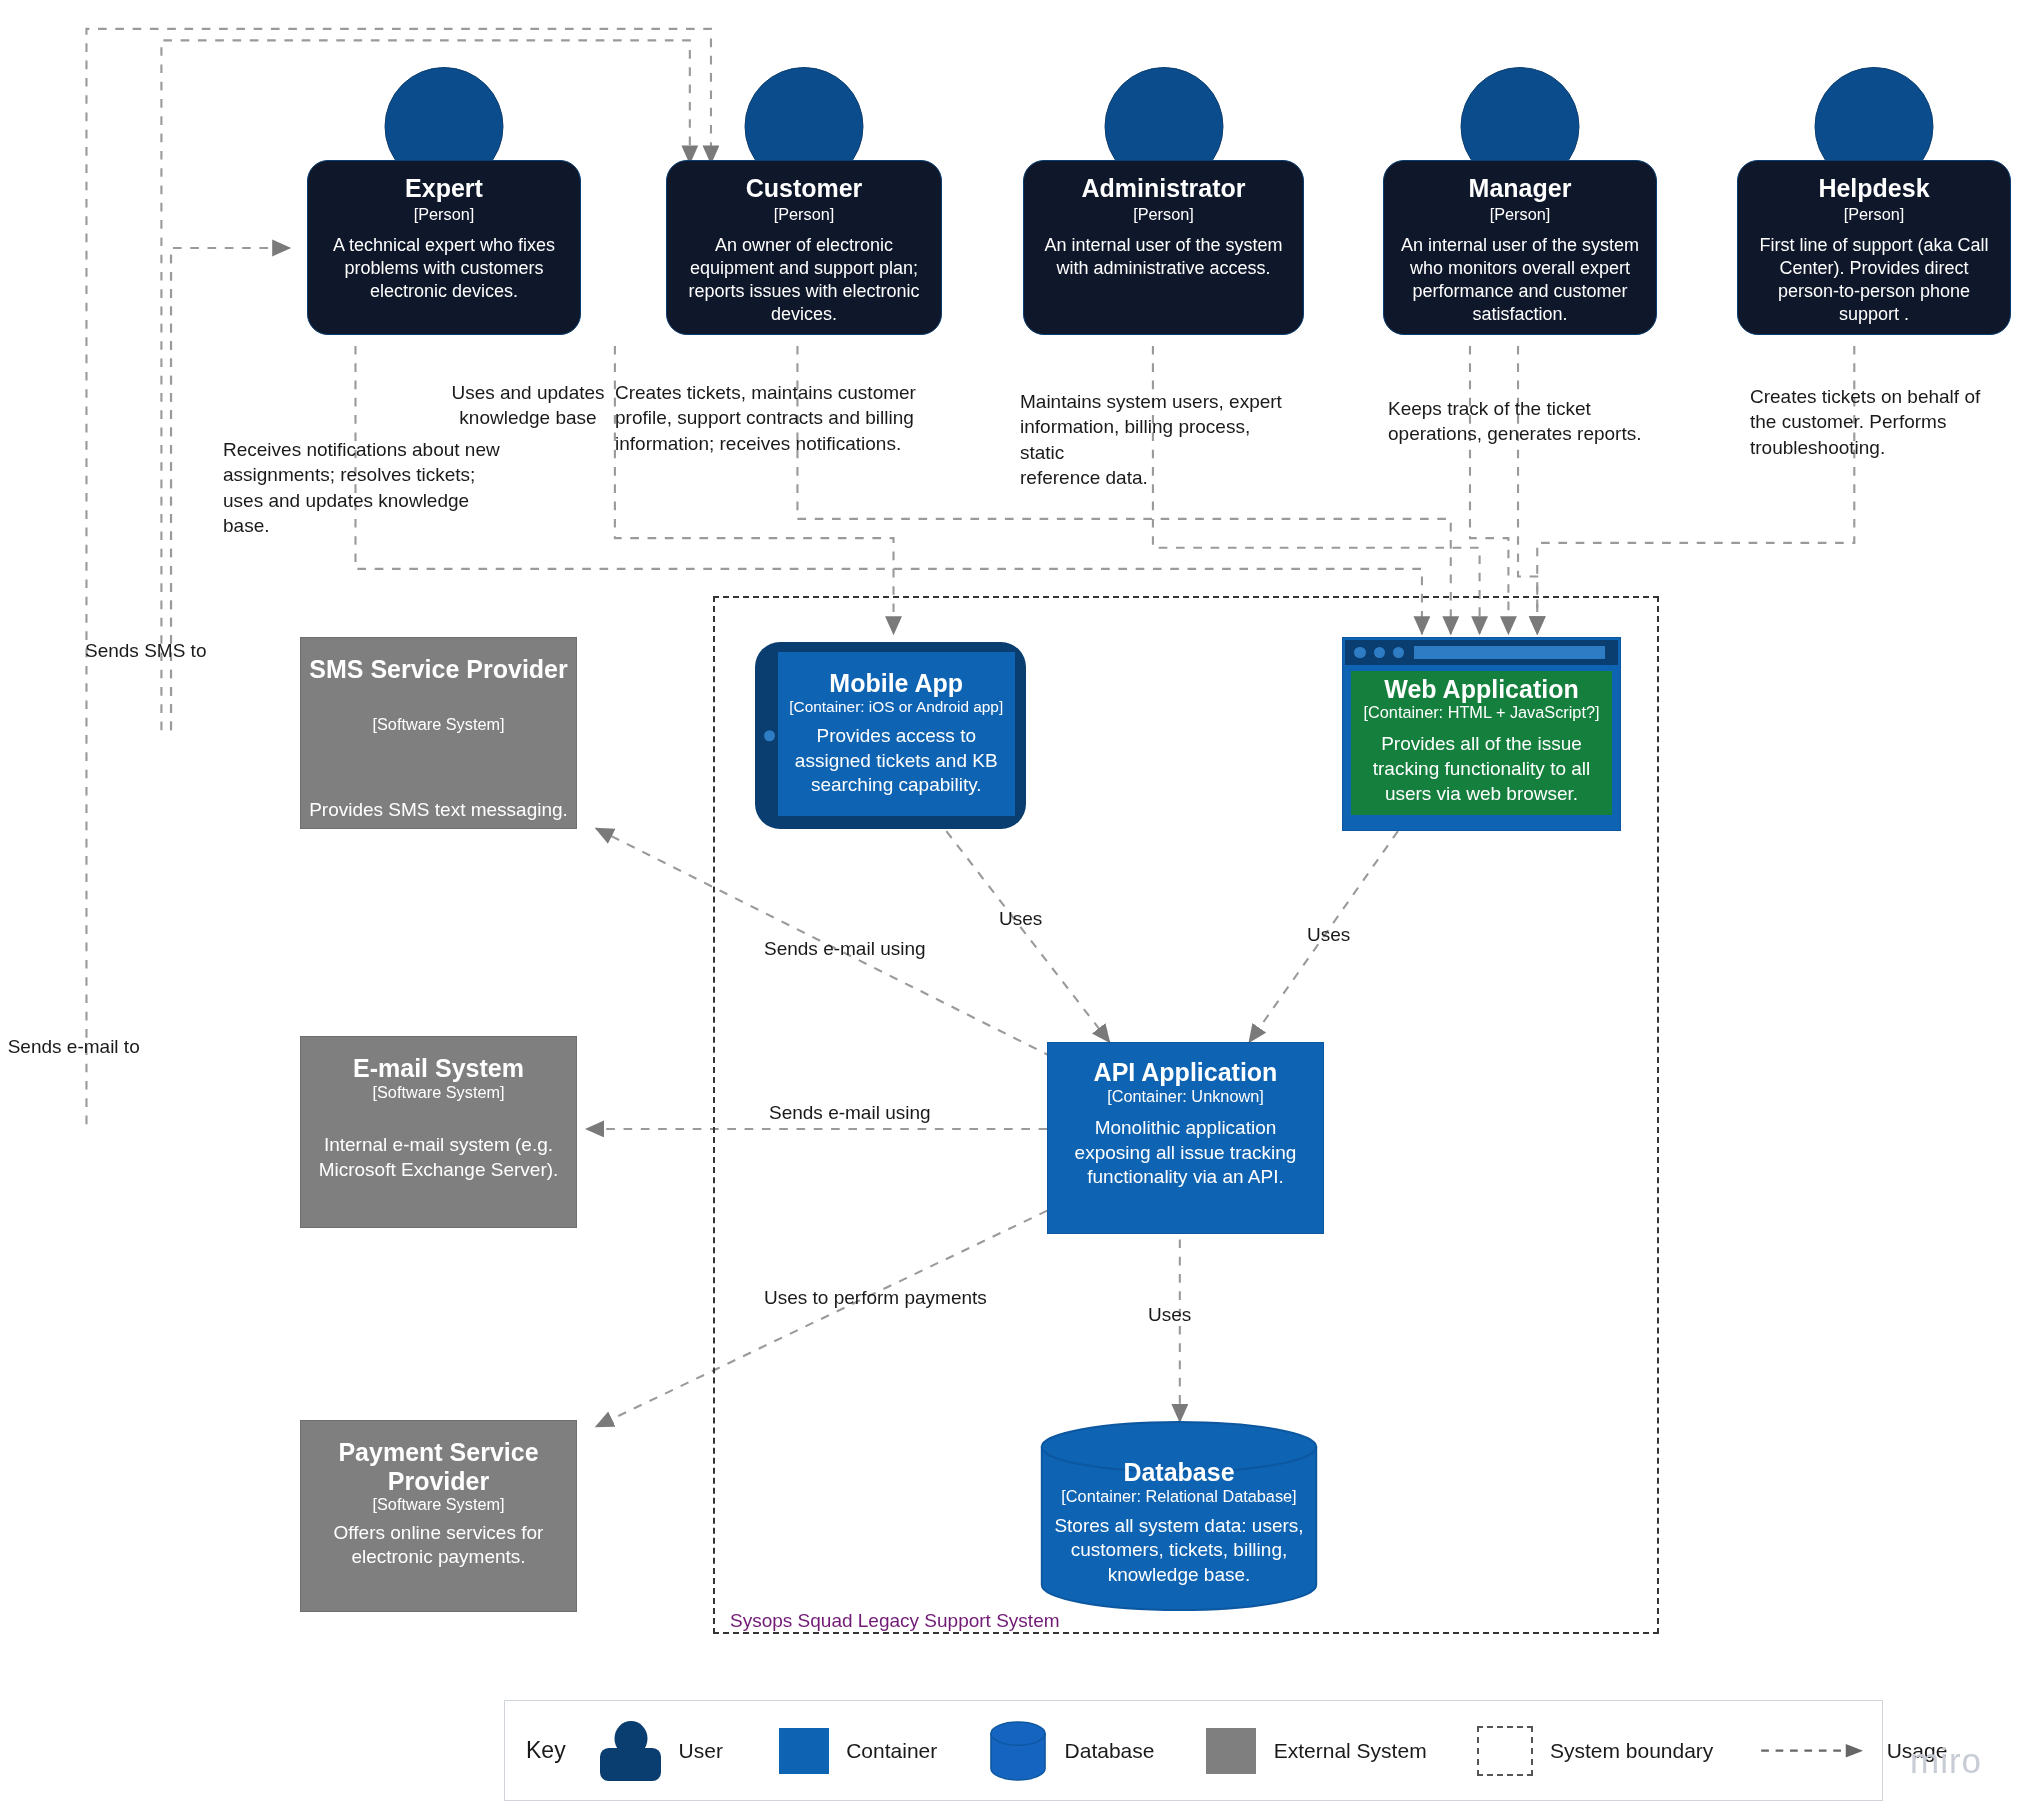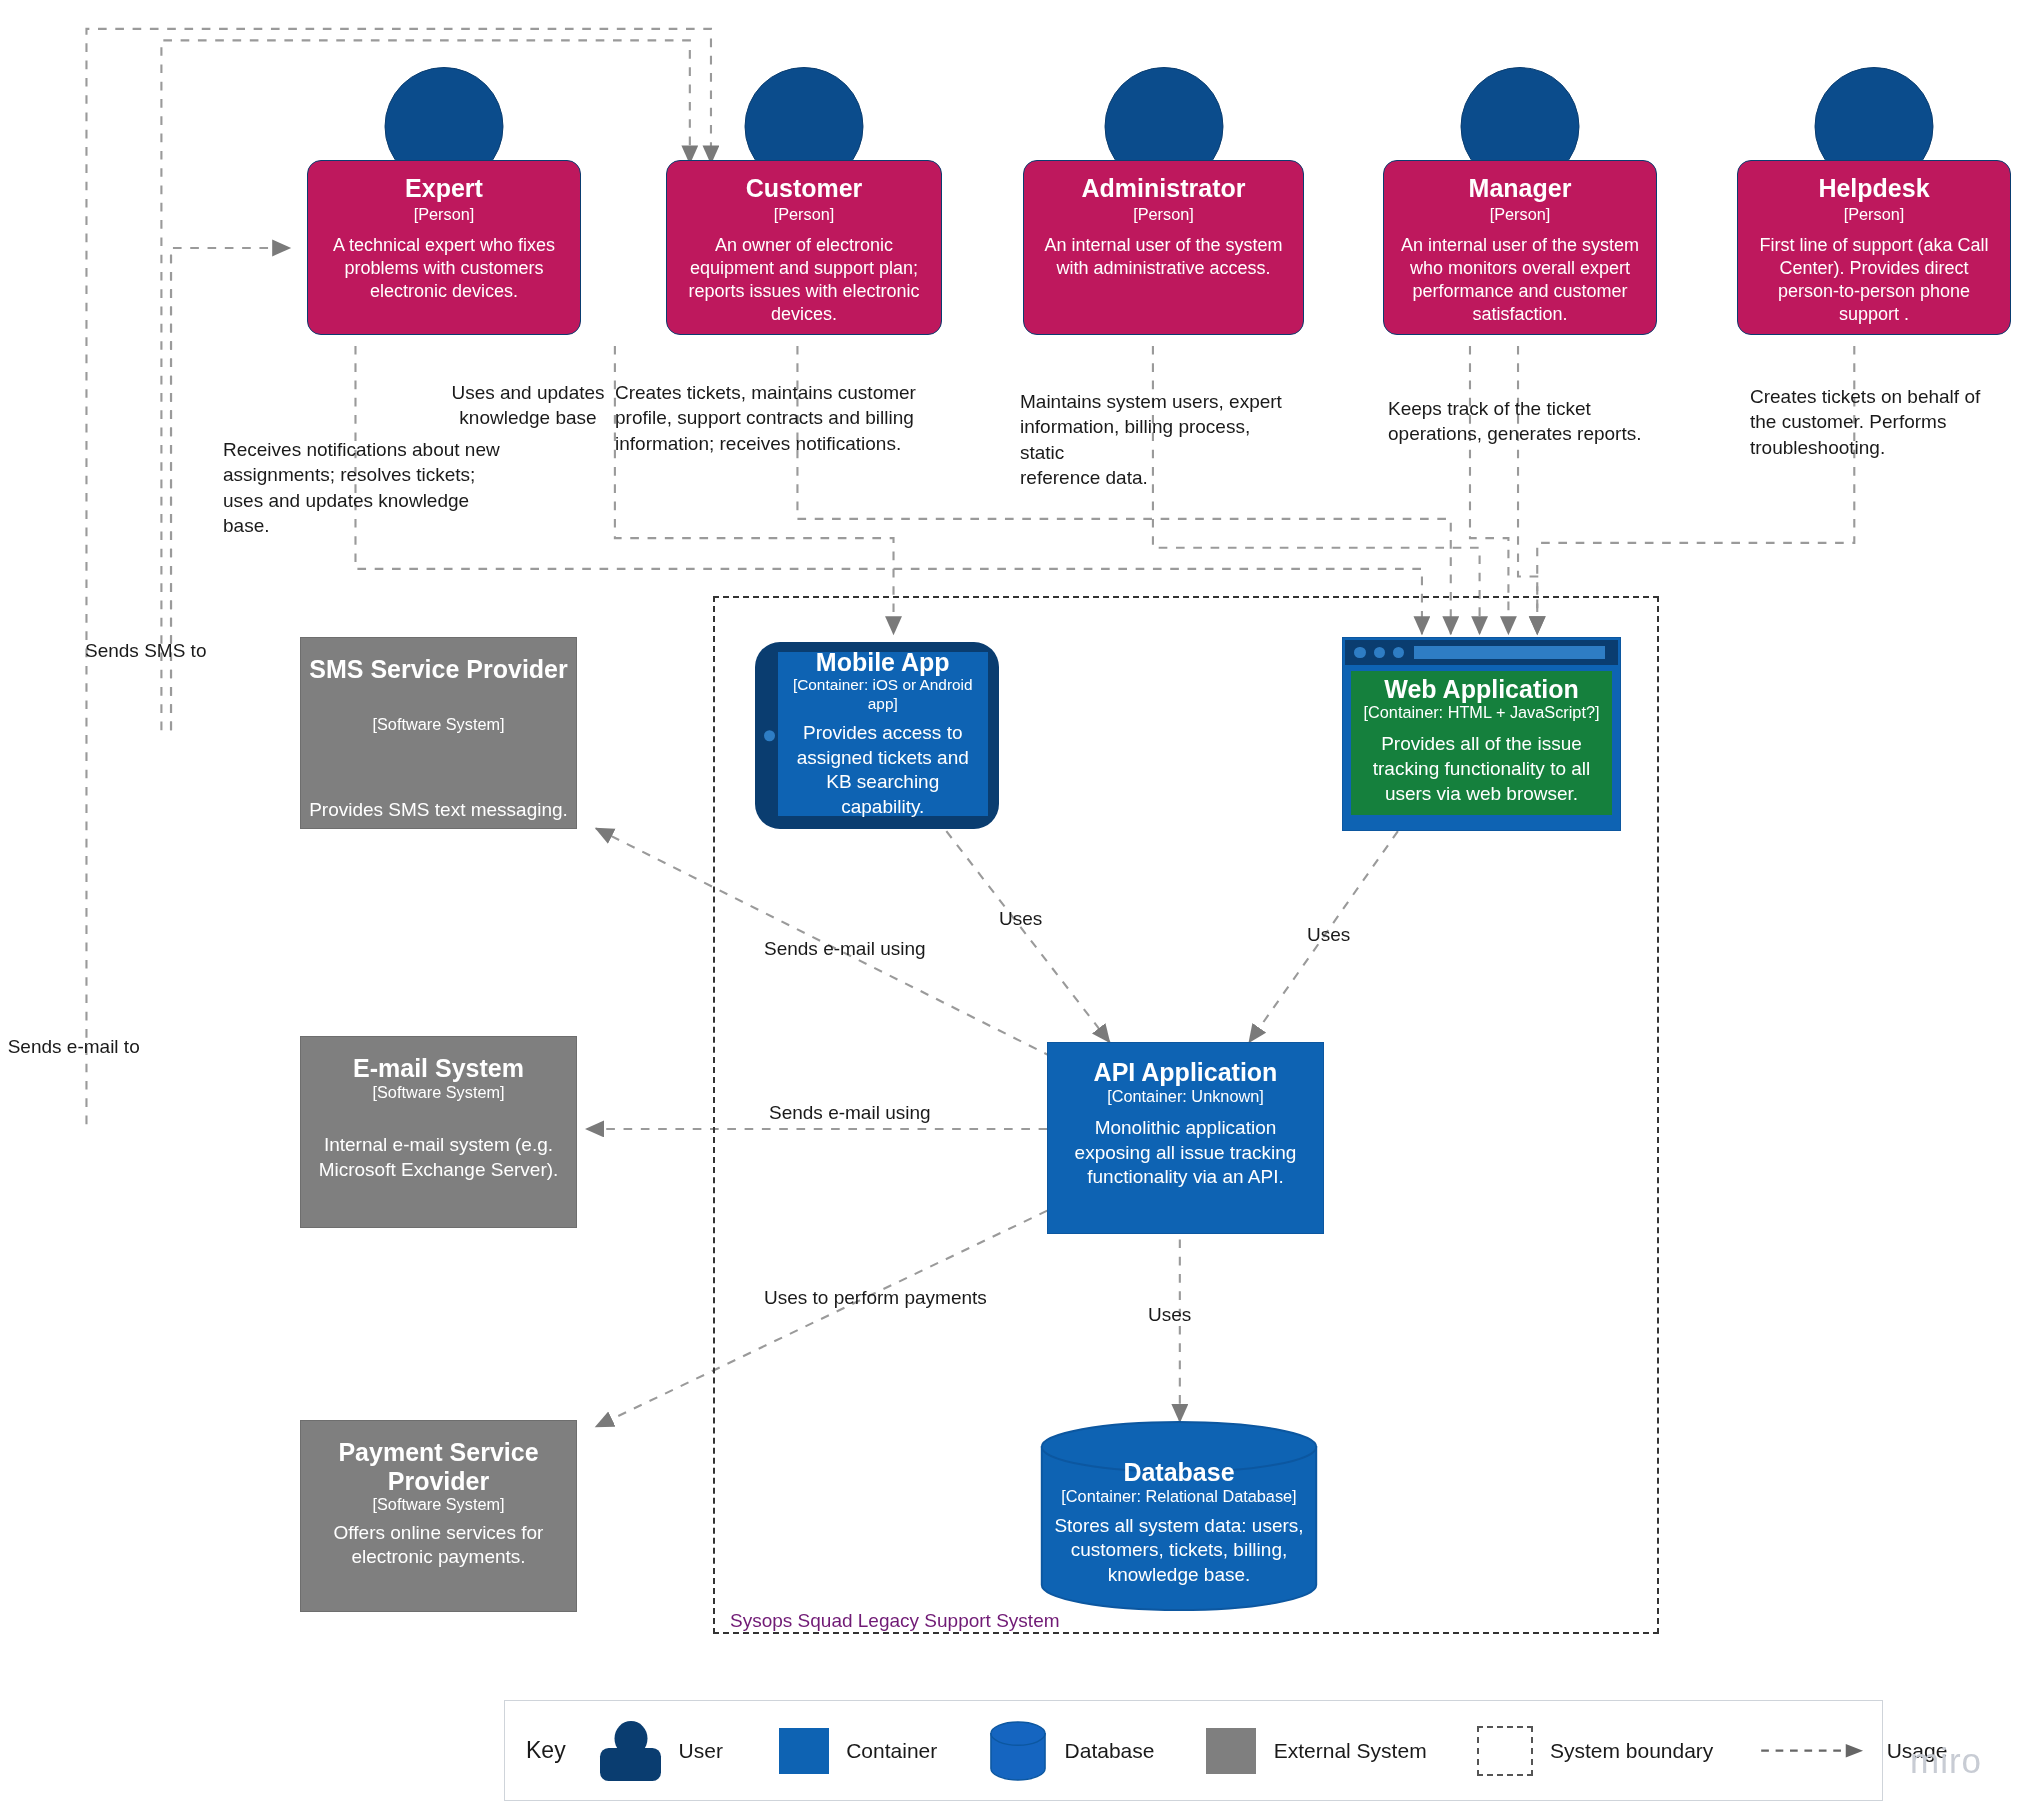--- a/index.html
+++ b/index.html
@@ -8,21 +8,21 @@
        -webkit-font-smoothing:antialiased;}
   #canvas{position:absolute;left:0;top:0;width:2033px;height:1816px;overflow:hidden;}
   #edges{position:absolute;left:0;top:0;width:2033px;height:1816px;}
 
   
   .person{position:absolute;}
   .person .head{position:absolute;left:50%;transform:translateX(-50%);
     width:117px;height:117px;border-radius:50%;
     background:#0B4C8C;border:1.9px solid #0A3D70;top:0;}
   .person .body{position:absolute;left:0;top:93px;width:100%;
-    background:#be185d;border:1.9px solid #0A3D70;border-radius:14px;
+    background:#0f172a;border:1.9px solid #0A3D70;border-radius:21px;
     box-sizing:border-box;color:#fff;text-align:center;
     padding:13.4px 15.4px 13.4px 15.4px;}
   .person .title{font-size:25px;font-weight:bold;line-height:1.15;margin-bottom:1.9px;}
   .person .tech{font-size:16.3px;font-weight:400;line-height:1.2;margin-bottom:9.6px;}
   .person .desc{font-size:18px;font-weight:400;line-height:1.28;}
 
   
   .extsys{position:absolute;background:#7F7F7F;border:1px solid #6E6E6E;
     box-sizing:border-box;color:#fff;text-align:center;
     display:flex;flex-direction:column;align-items:center;}
@@ -221,21 +221,21 @@
     <div class="tech">[Software System]</div>
     <div class="desc" style="margin-top:31px;width:250px;">Internal e-mail system (e.g. Microsoft Exchange Server).</div>
   </div>
 
   <div class="extsys" style="left:300px;top:1420px;width:277px;height:192px;padding-top:17.3px;">
     <div class="title">Payment Service Provider</div>
     <div class="tech">[Software System]</div>
     <div class="desc" style="margin-top:5.8px;width:250px;text-align:center;">Offers online services for electronic payments.</div>
   </div>
 
-  <div class="mobile" style="left:755px;top:642px;width:244px;height:187px;">
+  <div class="mobile" style="left:755px;top:642px;width:271px;height:187px;">
     <div class="dot"></div>
     <div class="screen">
       <div class="title">Mobile App</div>
       <div class="tech">[Container: iOS or Android app]</div>
       <div class="desc">Provides access to assigned tickets and KB searching capability.</div>
     </div>
   </div>
 
   <div class="webapp" style="left:1342px;top:637px;width:279px;height:194px;">
     <div class="chrome">

